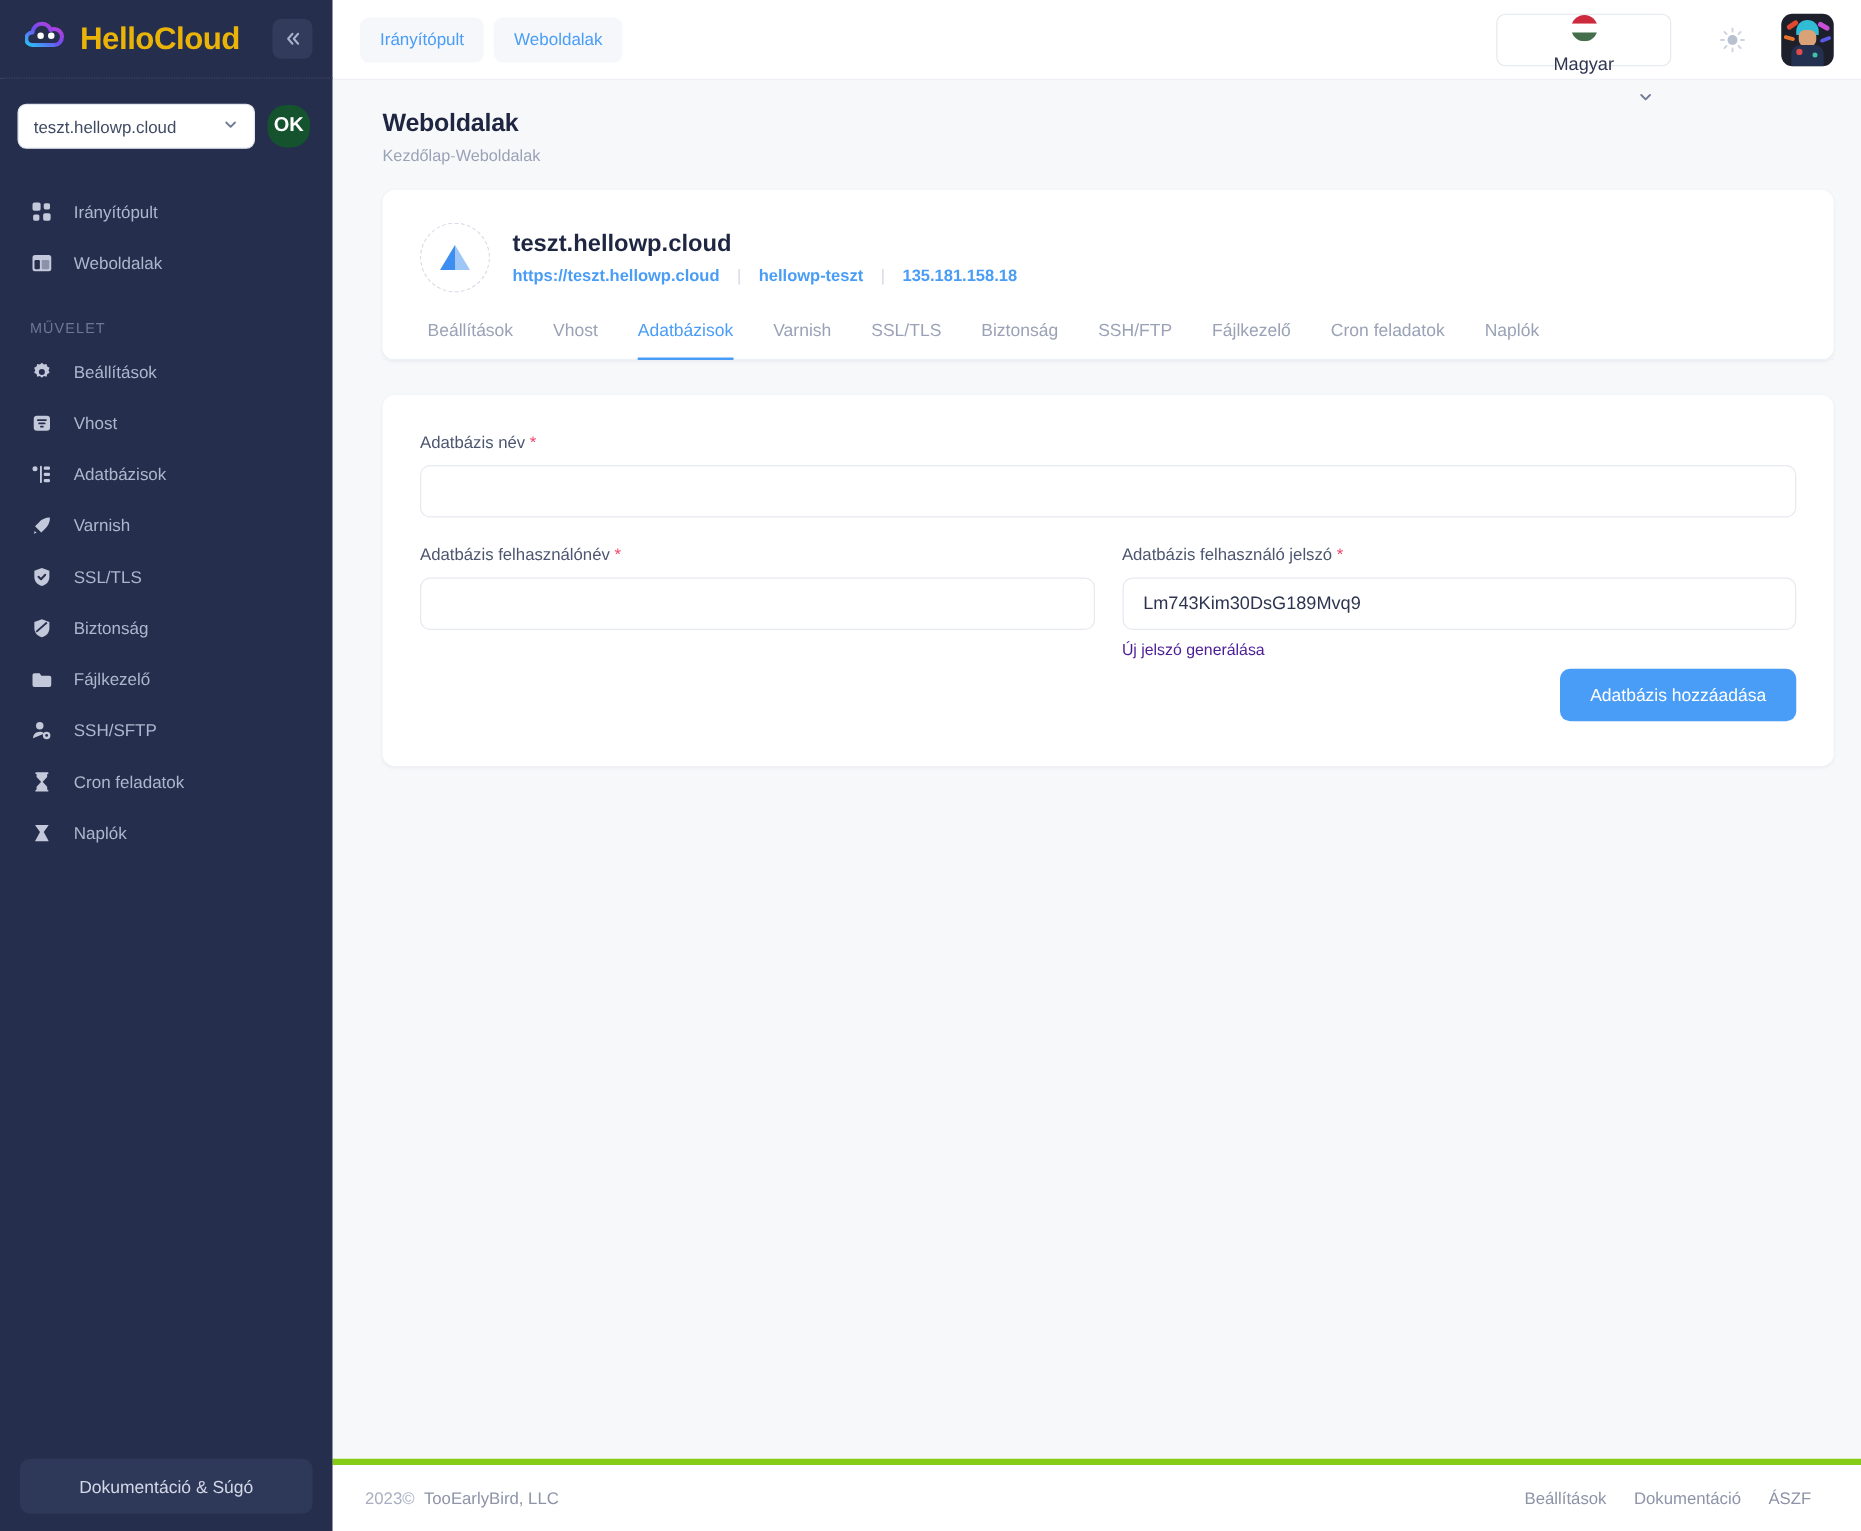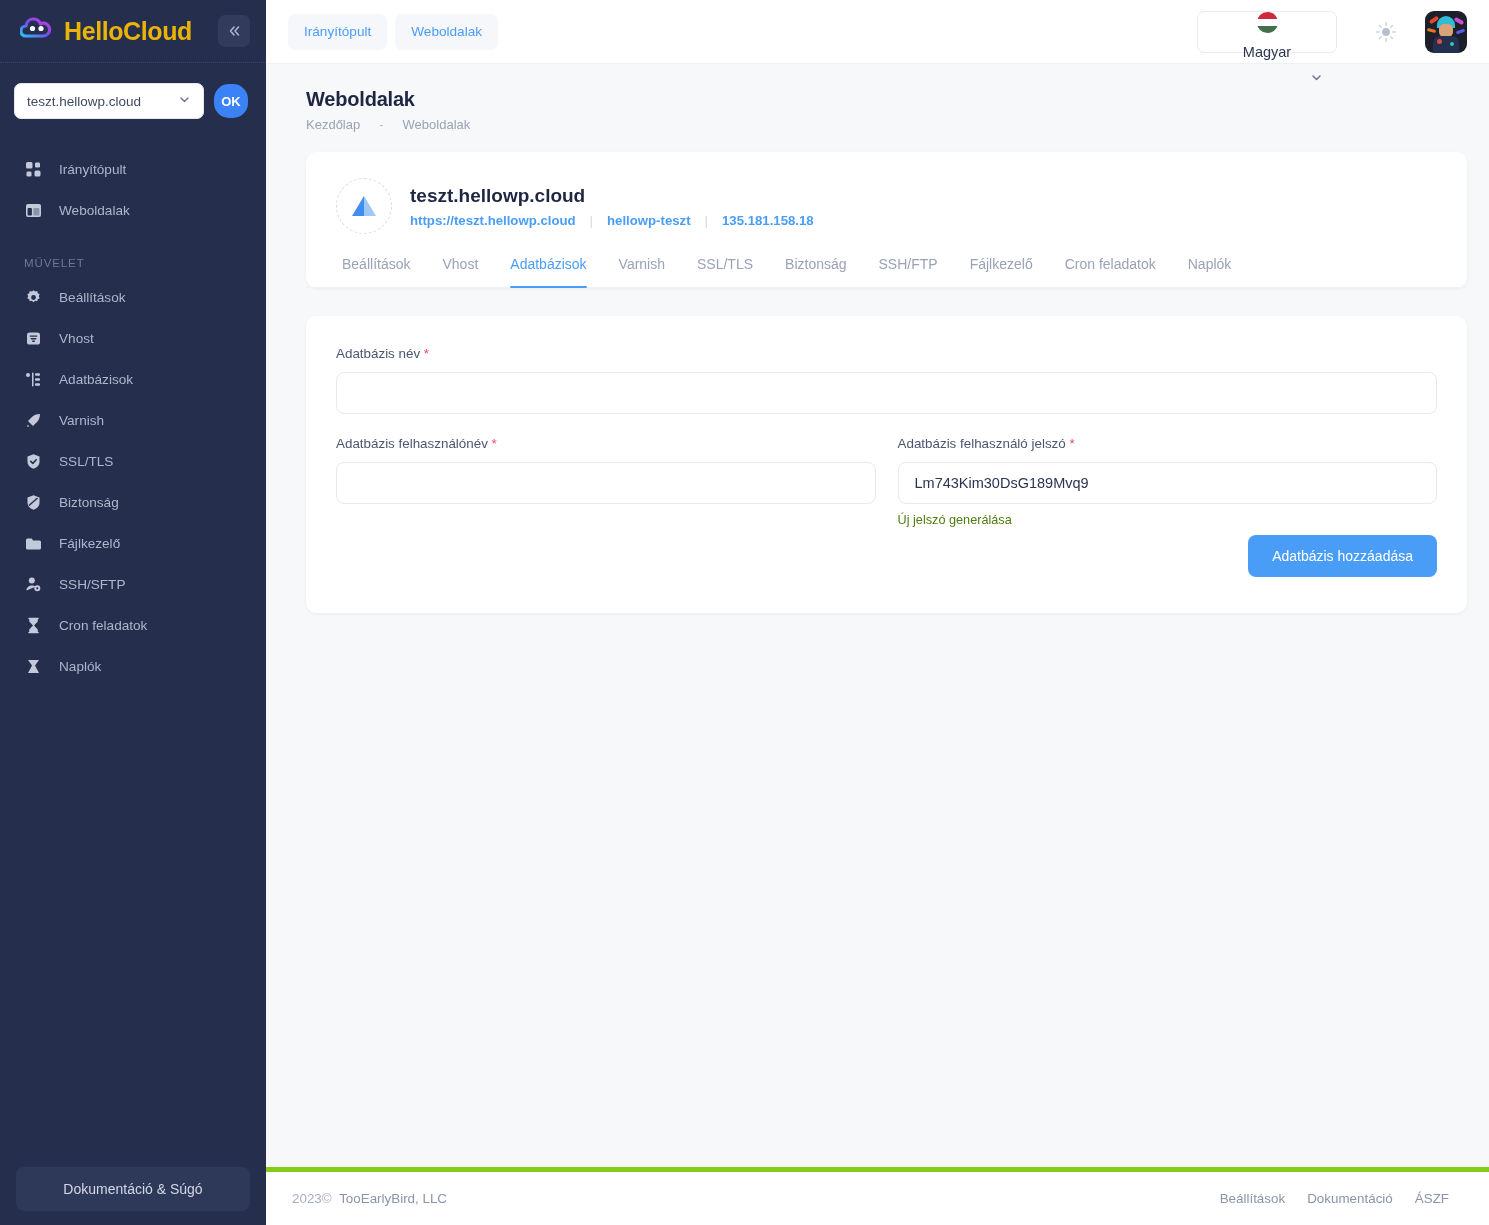--- a/index.html
+++ b/index.html
@@ -40,21 +40,21 @@
   }
   .site-select {
     flex: 1; height: 36px; background: #fff; border-radius: 7px;
     display: flex; align-items: center; justify-content: space-between;
     padding: 0 12px; font-size: 13.5px; color: #3f4a63;
     border: 1px solid #e3e7ee; cursor: pointer;
   }
   .site-select .chev { color: #6f7a94; font-size: 12px; }
   .ok-btn {
     width: 34px; height: 34px; border-radius: 15px;
-    background: #3b82f6; color: #fff; font-size: 13px; font-weight: bold;
+    background: #14532d; color: #fff; font-size: 16px; font-weight: bold;
     display: flex; align-items: center; justify-content: center;
     cursor: pointer;
   }
   .sb-nav { padding-top: 26px; }
   .nav-item {
     display: flex; align-items: center; gap: 16px;
     height: 41px; padding: 0 0 0 24px;
     color: #aeb6cc; font-size: 13.6px; cursor: pointer;
   }
   .nav-item .ico {
@@ -113,21 +113,21 @@
   .avatar .av-sp2 { position:absolute; left:29px; top:8px; width:10px; height:4px; background:#c84fd8; transform:rotate(30deg); border-radius:2px;}
   .avatar .av-sp3 { position:absolute; left:2px; top:18px; width:9px; height:3px; background:#e8732a; transform:rotate(15deg); border-radius:2px;}
   .avatar .av-sp4 { position:absolute; left:31px; top:19px; width:9px; height:3px; background:#5a5ae8; transform:rotate(-20deg); border-radius:2px;}
   .avatar .av-face { position:absolute; left:14px; top:13px; width:14px; height:13px; background:#d9a277; border-radius:5px;}
   .avatar .av-body { position:absolute; left:8px; top:25px; width:26px; height:17px; background:#24304f; border-radius:7px 7px 0 0;}
   .avatar .av-dot { position:absolute; left:12px; top:28px; width:5px; height:5px; background:#e04b4b; border-radius:50%;}
   .avatar .av-dot2 { position:absolute; left:25px; top:31px; width:4px; height:4px; background:#3fc2a8; border-radius:50%;}
 
   .content { flex: 1; padding: 24px 22px 0 40px; overflow: hidden; }
   .page-title { font-size: 20px; font-weight: bold; color: #1f2642; letter-spacing: -0.2px;}
-  .breadcrumb { margin-top: 6px; font-size: 13px; color: #9aa2b6; display: flex; gap: 19px; }
+  .breadcrumb { margin-top: 6px; font-size: 13px; color: #9aa2b6; display: flex; gap: 0; }
   .breadcrumb .sep { color: #b4bac9; }
   .breadcrumb a { color: #9aa2b6; text-decoration: none; cursor: pointer; }
 
   .card {
     background: #fff; border-radius: 10px; margin-top: 20px;
     box-shadow: 0 1px 3px rgba(30,40,70,0.06);
   }
   .site-card-top { padding: 26px 30px 0 30px; display: flex; align-items: center; gap: 18px; }
   .site-avatar {
     width: 56px; height: 56px; border-radius: 50%;
@@ -157,21 +157,21 @@
   .field-label { font-size: 13.4px; color: #4d5670; margin-bottom: 11px; }
   .req { color: #f0436b; }
   .input {
     width: 100%; height: 42px; border: 1px solid #e6e9ef; border-radius: 8px;
     padding: 0 16px; font-size: 14.5px; color: #2c3450;
     font-family: "Liberation Sans", sans-serif; background: #fff; outline: none;
   }
   .input::placeholder { color: #b0b7c7; }
   .row2 { display: flex; gap: 22px; margin-top: 22px; }
   .col { flex: 1; }
-  .gen-link { margin-top: 9px; font-size: 12.7px; color: #4d7c0f; cursor: pointer; }
+  .gen-link { margin-top: 9px; font-size: 12.7px; color: #4c1d95; cursor: pointer; }
   .actions { display: flex; justify-content: flex-end; margin-top: 8px; }
   .primary-btn {
     background: #4a9df7; color: #fff; border: none; border-radius: 8px;
     height: 42px; padding: 0 24px; font-size: 14px; cursor: pointer;
     font-family: "Liberation Sans", sans-serif;
   }
 
   .footer {
     height: 58px; background: #fff; border-top: 5px solid #84cc16;
     display: flex; align-items: center; padding: 0 40px 0 26px;

